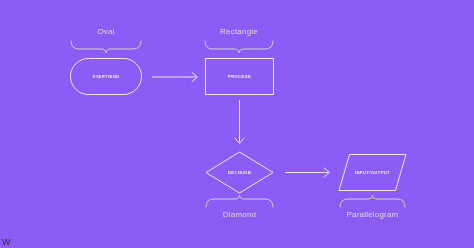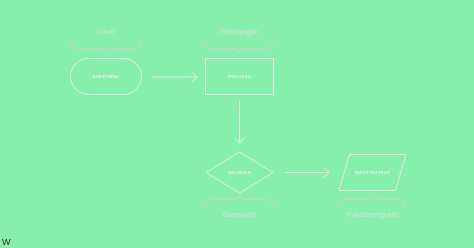--- a/index.html
+++ b/index.html
@@ -11,21 +11,21 @@
     width: 474px;
     height: 248px;
     overflow: hidden;
     font-family: "Liberation Sans", sans-serif;
     -webkit-font-smoothing: antialiased;
   }
   #canvas {
     position: relative;
     width: 474px;
     height: 248px;
-    background: #86efac;
+    background: #8b5cf6;
   }
   #canvas svg {
     position: absolute;
     top: 0;
     left: 0;
     width: 474px;
     height: 248px;
     display: block;
   }
   .shape-stroke {

